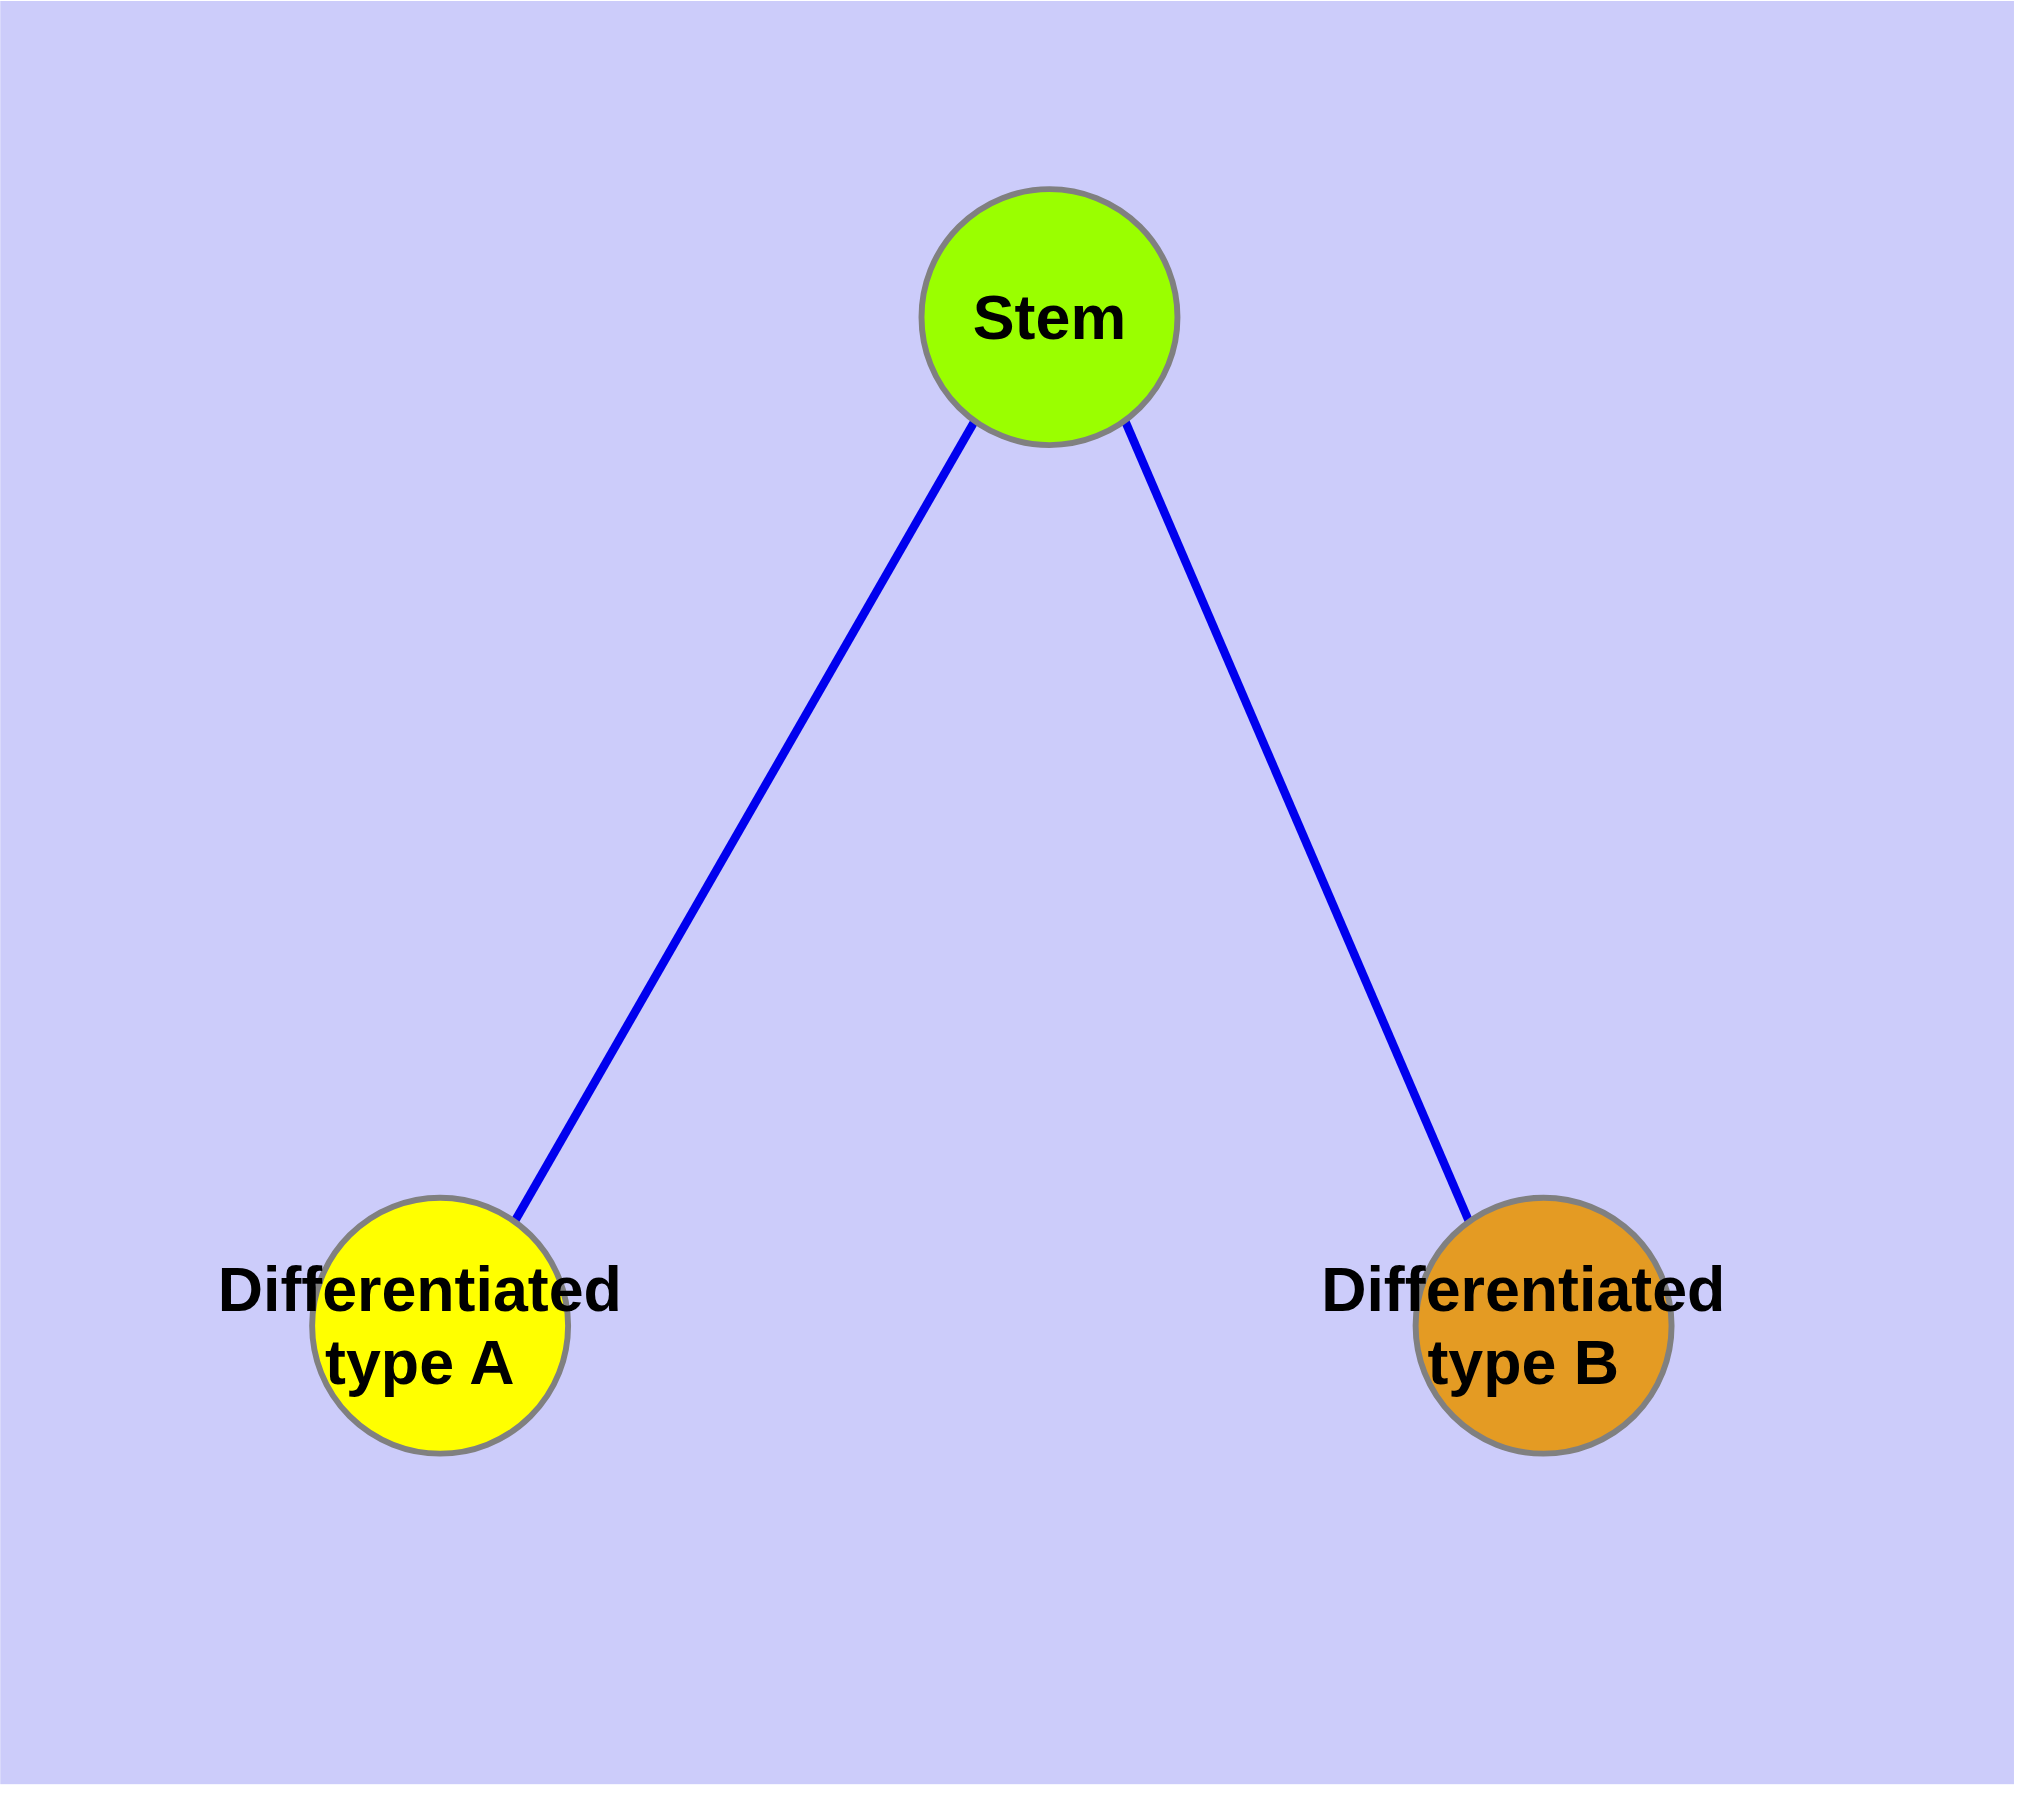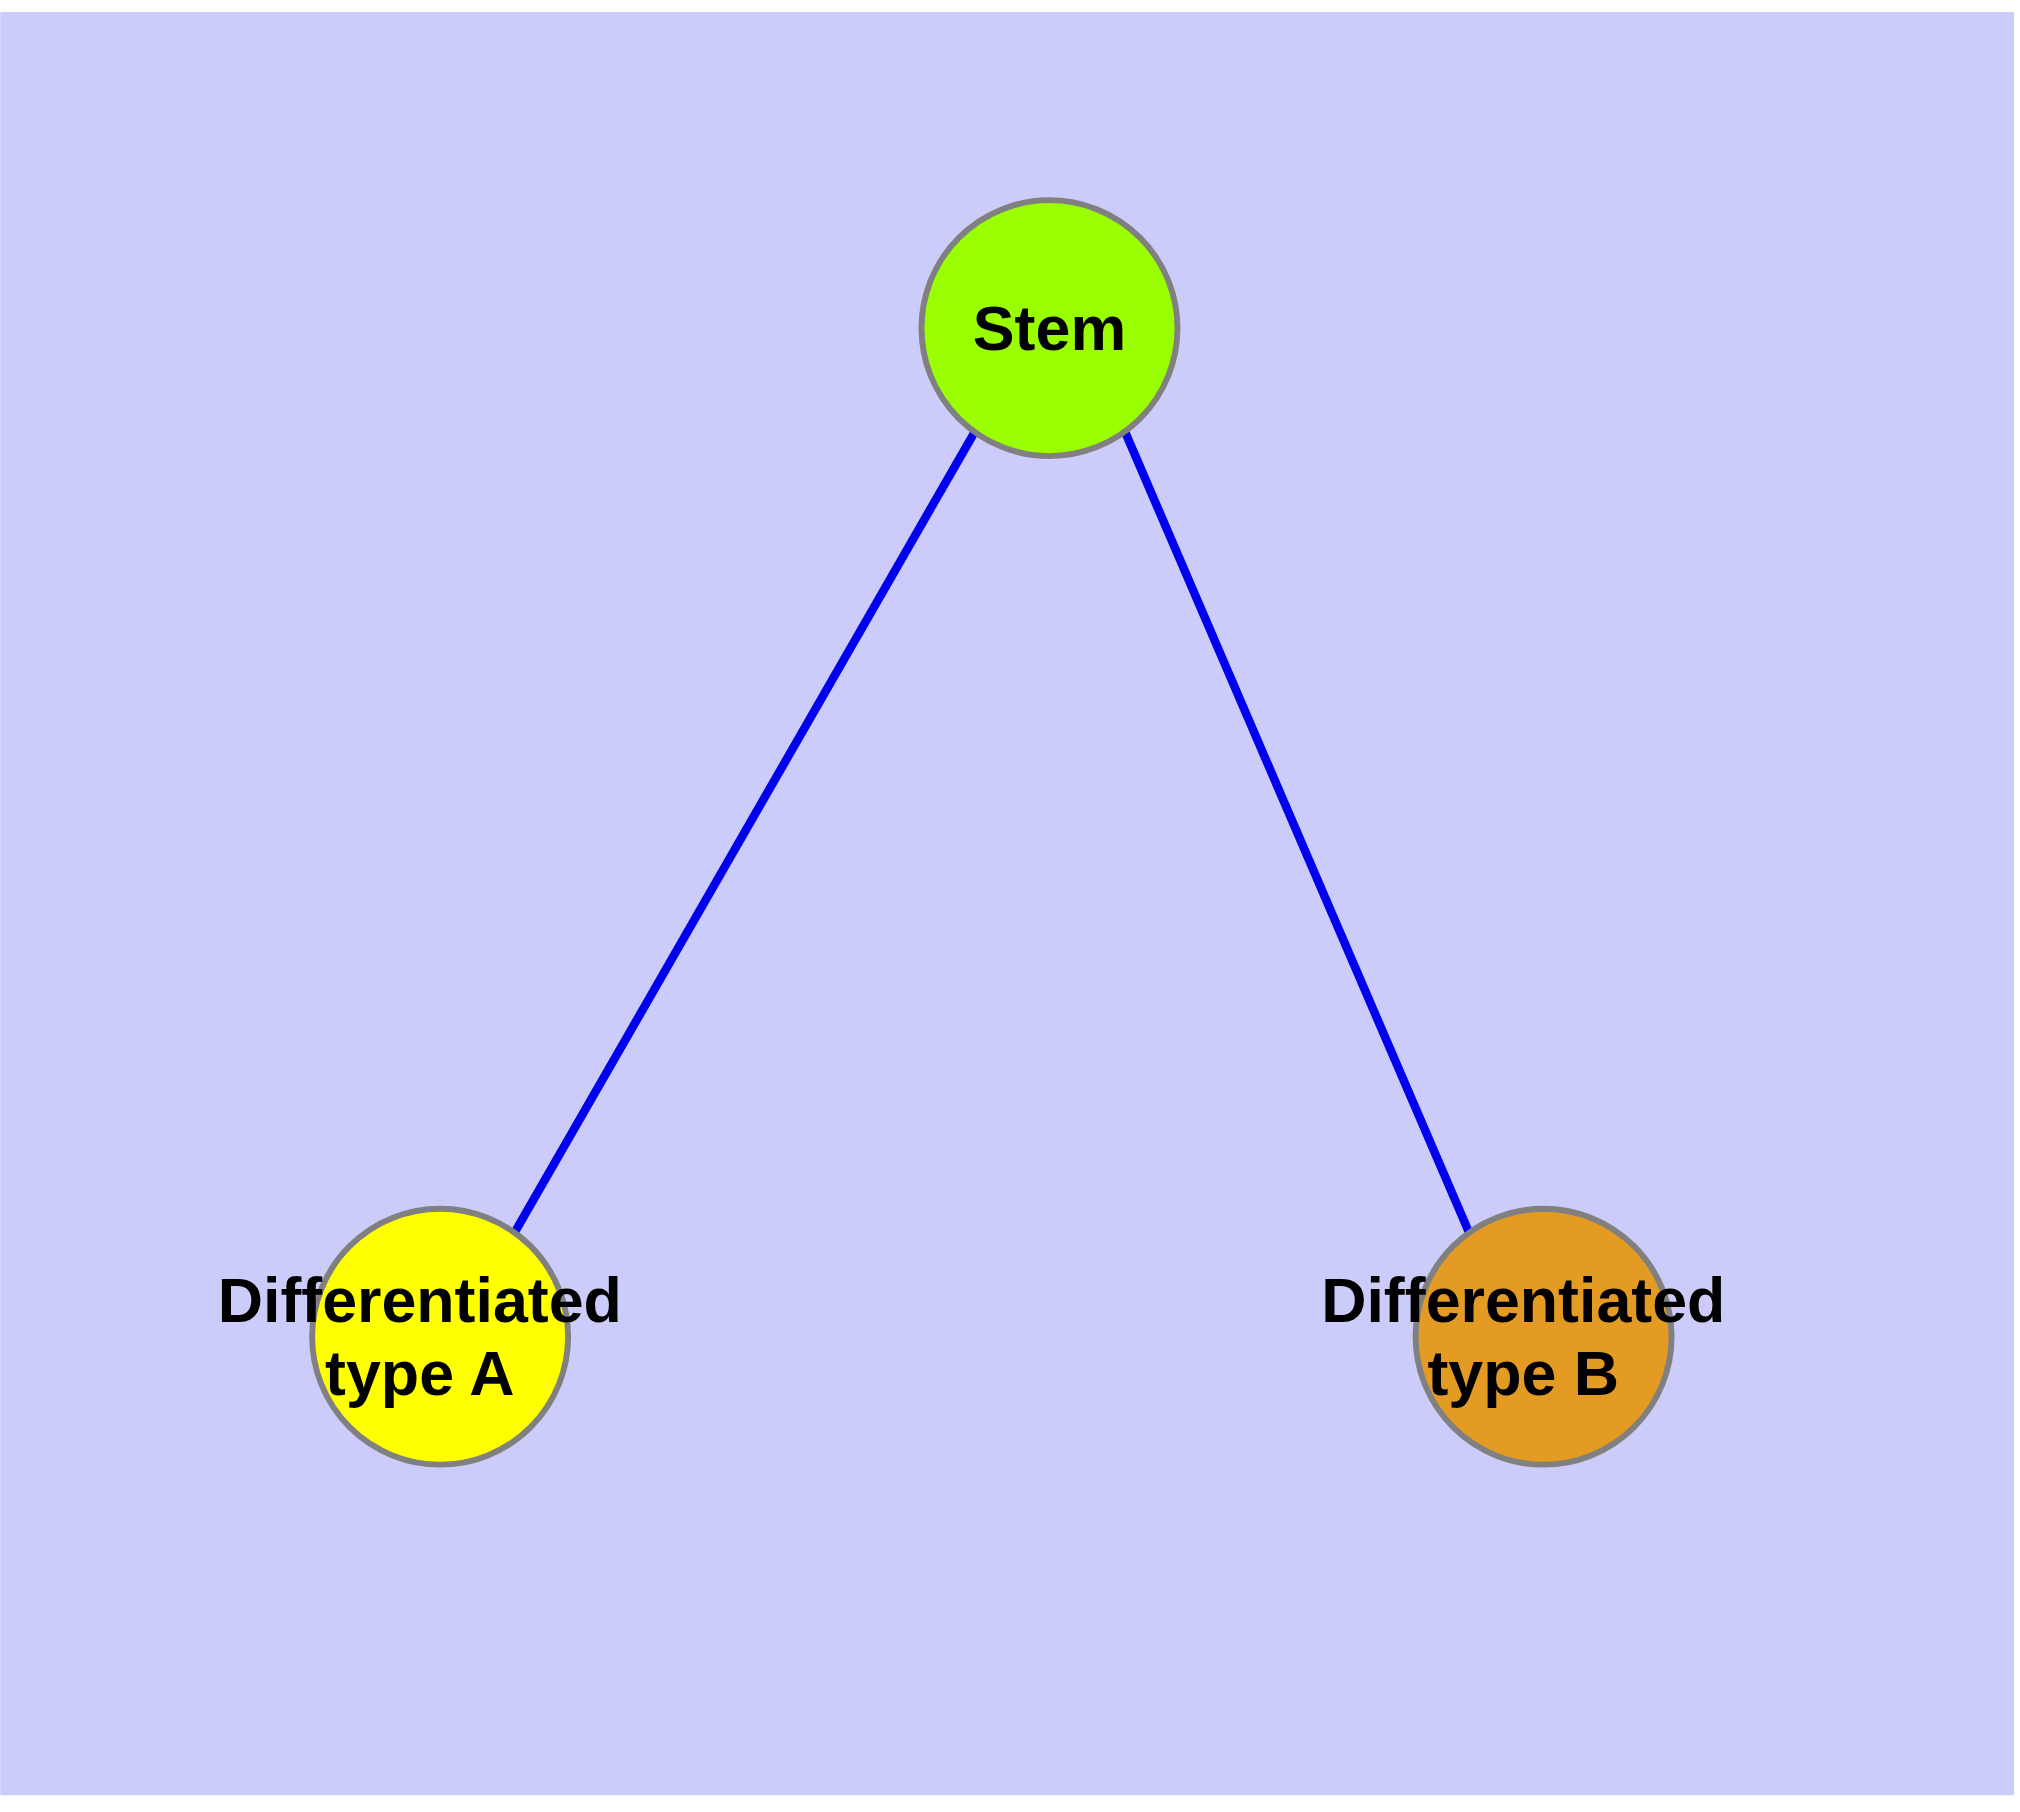--- a/index.html
+++ b/index.html
@@ -9,21 +9,21 @@
   }
   body {
     width: 2021px;
     height: 1812px;
     overflow: hidden;
     font-family: "Liberation Sans", sans-serif;
   }
   #graph-canvas {
     position: absolute;
     left: 0;
-    top: 12px;
+    top: 1px;
     width: 2021px;
     height: 1596px;
   }
   #graph-svg {
     display: block;
     width: 2021px;
     height: 1812px;
   }
   .node-label {
     font-family: "Liberation Sans", sans-serif;

